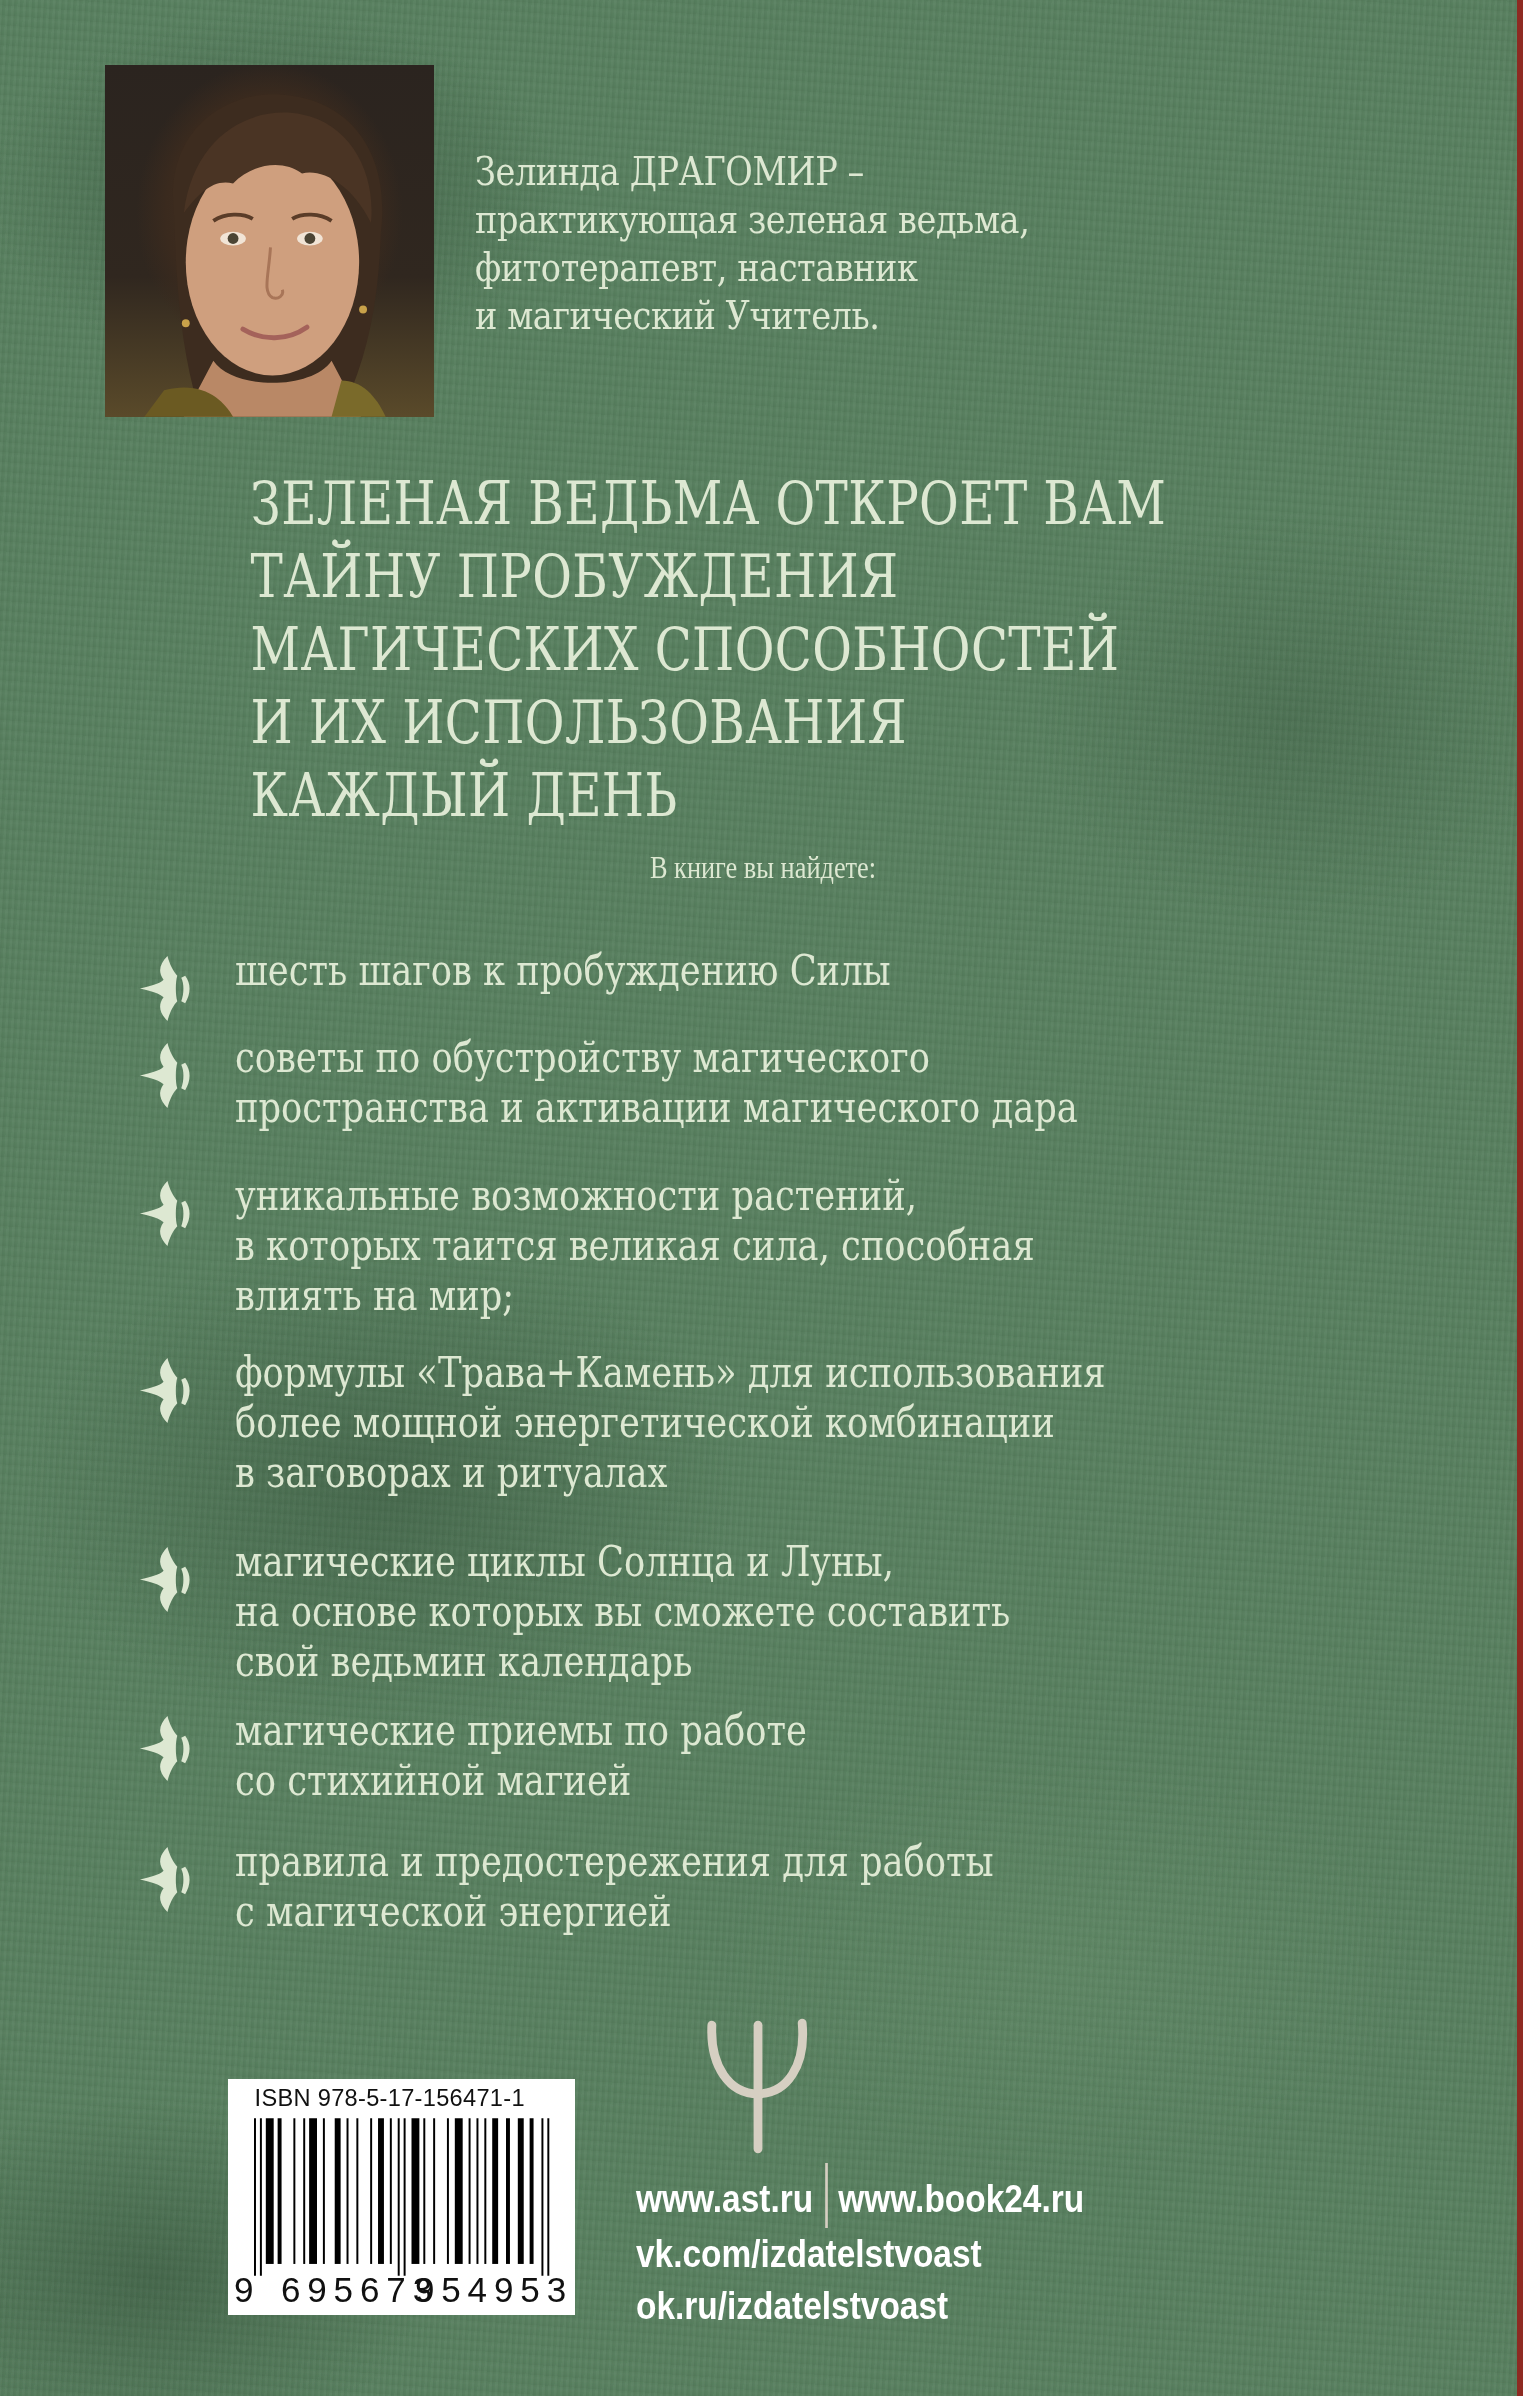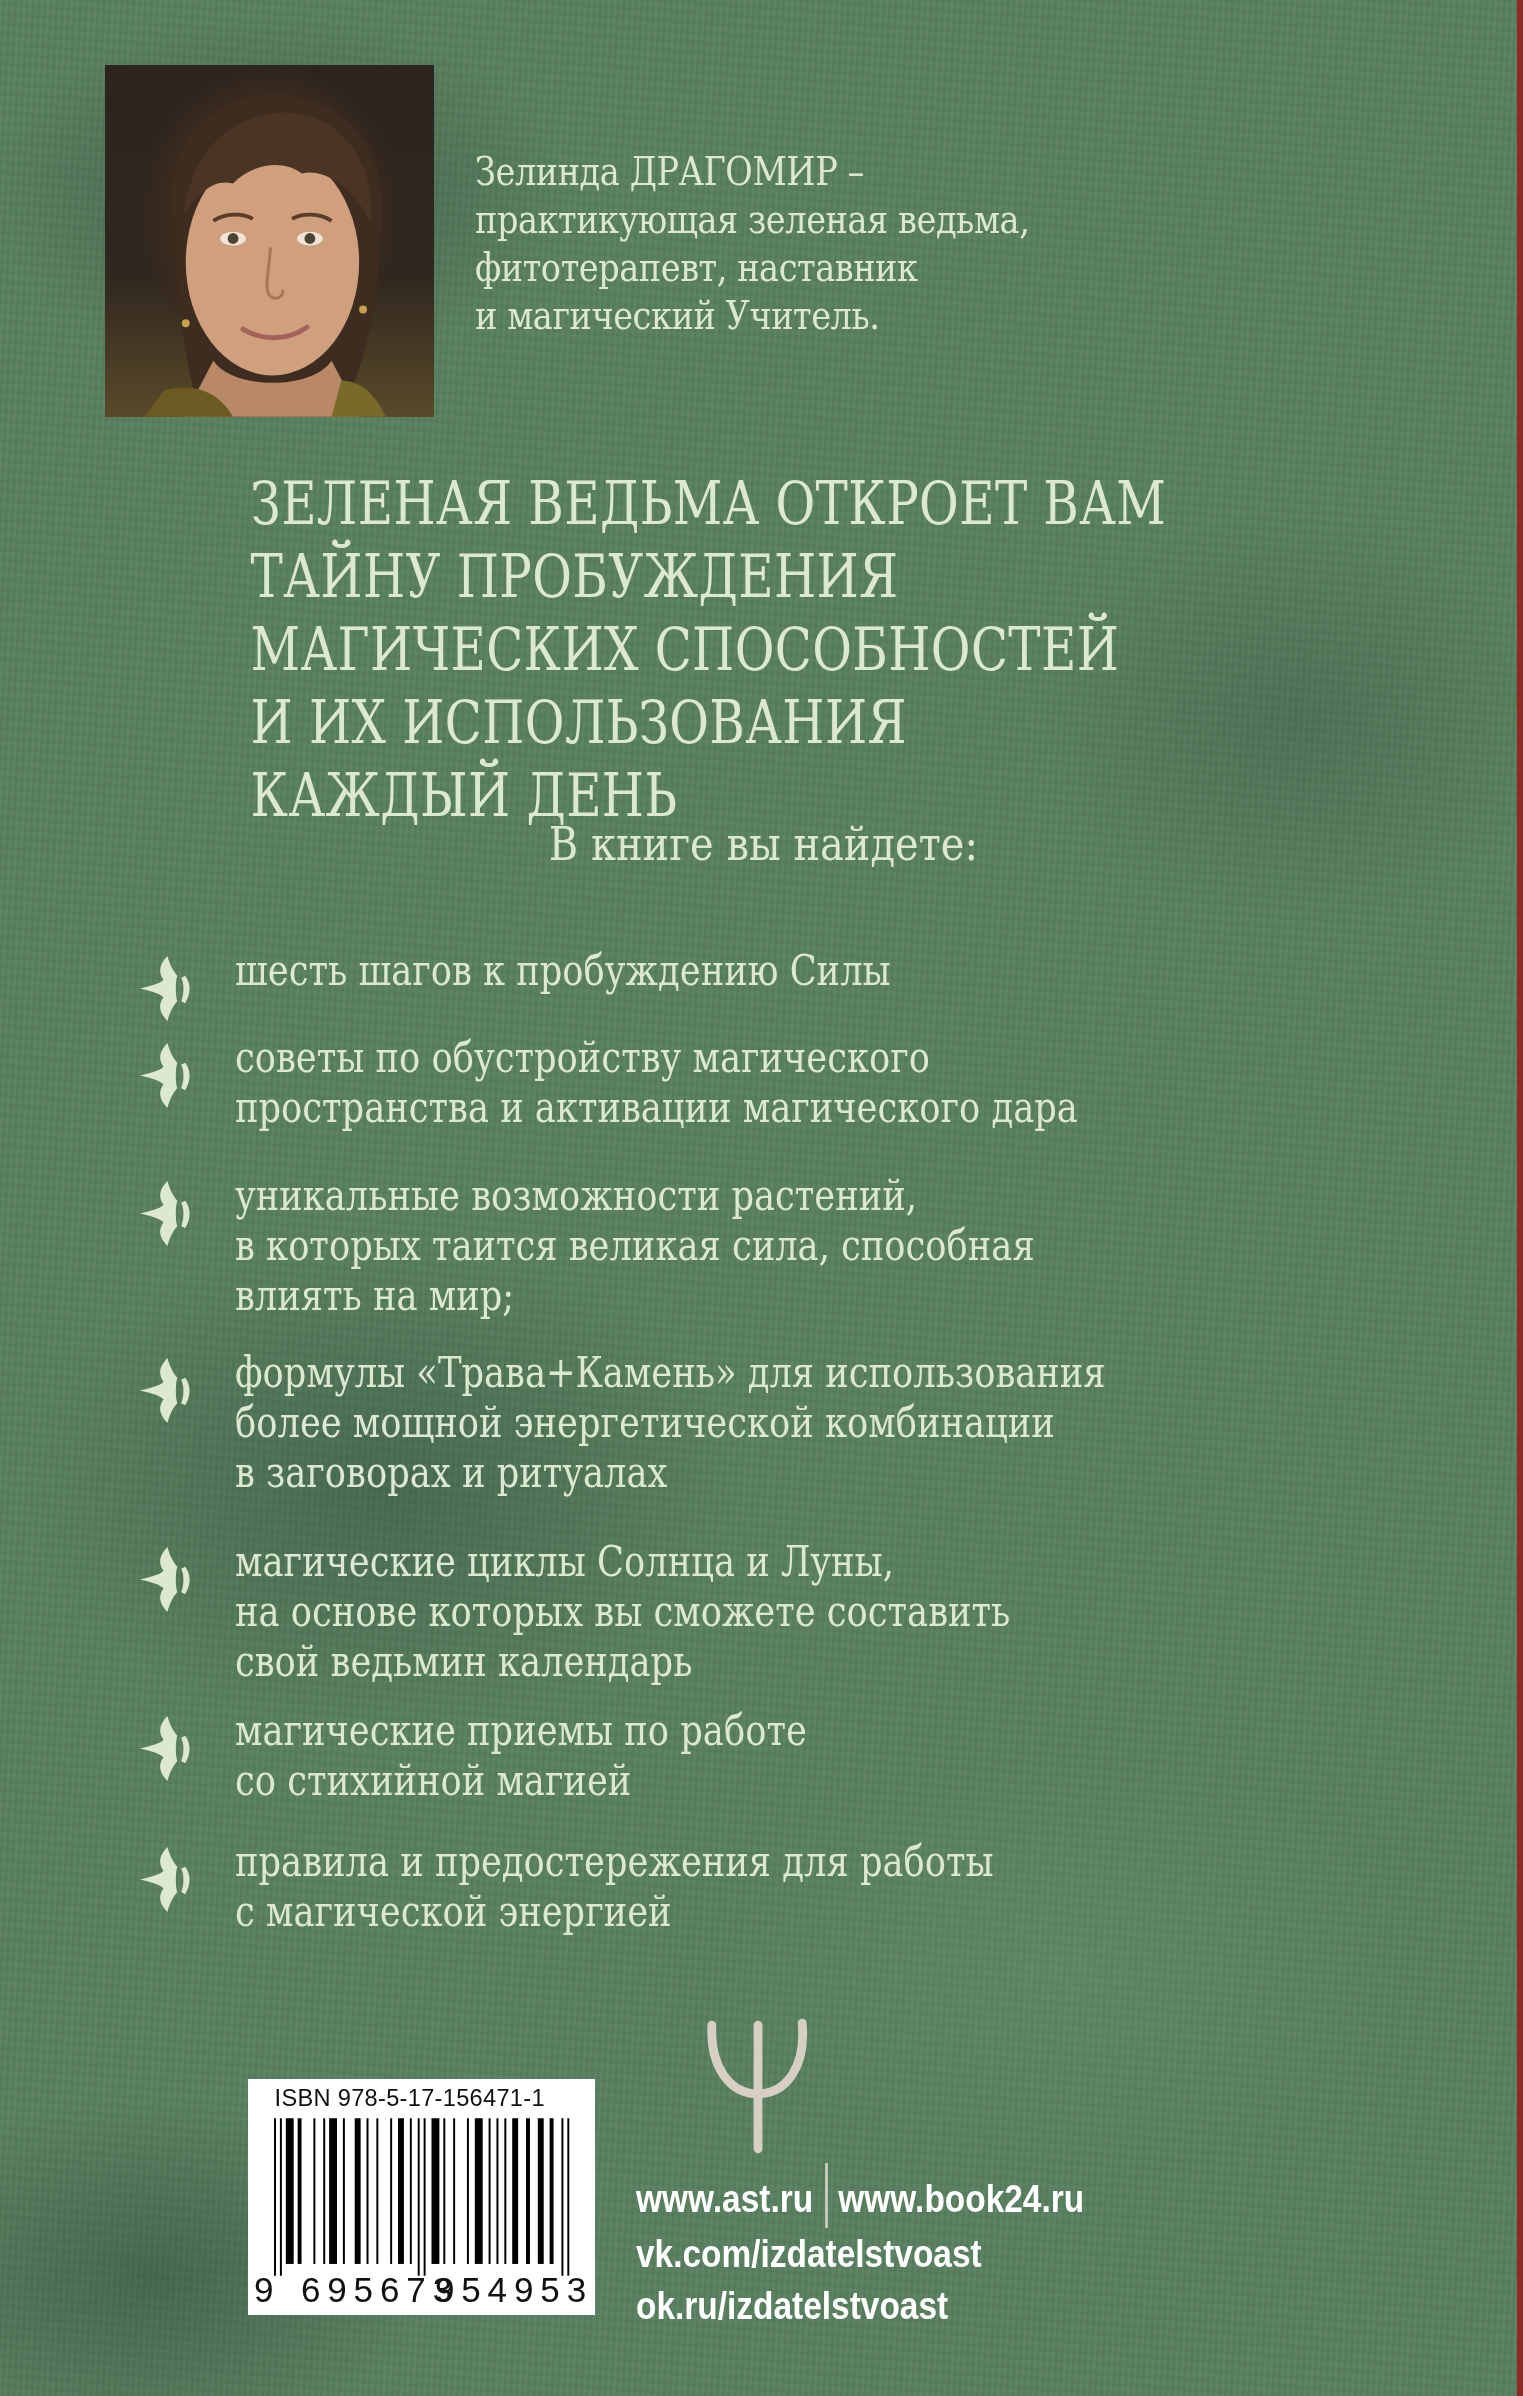--- a/index.html
+++ b/index.html
@@ -36,34 +36,34 @@
     transform: scaleX(0.86); transform-origin: left top;
   }
   .bio .line { display: block; white-space: nowrap; }
   .headline {
     position: absolute; left: 138px; top: 467px; width: 1251px;
     text-align: left; font-size: 59px; line-height: 73px;
     letter-spacing: 0.5px;
   }
   .headline .line { display: block; white-space: nowrap; transform: scaleX(0.82); }
   .subhead {
-    position: absolute; left: 138px; top: 816px; width: 1251px;
-    text-align: center; font-size: 47px; line-height: 55px;
+    position: absolute; left: 138px; top: 840px; width: 1251px;
+    text-align: center; font-size: 31px; line-height: 55px; font-family: Liberation Serif, serif;
   }
   .subhead span { display: inline-block; transform: scaleX(0.85); }
   .features { position: absolute; left: 138px; top: 946px; width: 1359px; }
   .feature { position: absolute; left: 0; width: 1359px; }
   .feature .bullet { position: absolute; left: 0; top: 7.9px; width: 57px; height: 69px; }
   .feature .text {
     position: absolute; left: 97px; top: 0; font-size: 42px; line-height: 50px;
     white-space: nowrap; transform: scaleX(0.84); transform-origin: left top;
   }
   .feature .text .line { display: block; }
   .barcode-box {
-    position: absolute; left: 248px; top: 2079px; width: 347px; height: 236px;
+    position: absolute; left: 228px; top: 2079px; width: 347px; height: 236px;
     background: #ffffff; color: #111;
     font-family: "Liberation Sans", "DejaVu Sans", sans-serif;
   }
   .isbn-label {
     position: absolute; left: 26.6px; top: 5.9px; font-size: 23.6px; letter-spacing: 0.3px;
   }
   .barcode-bars { position: absolute; left: 25.6px; top: 39px; }
   .barcode-digits {
     position: absolute; left: 5.9px; top: 191px; font-size: 35px; letter-spacing: 0px;
     width: 335px; height: 41px;

